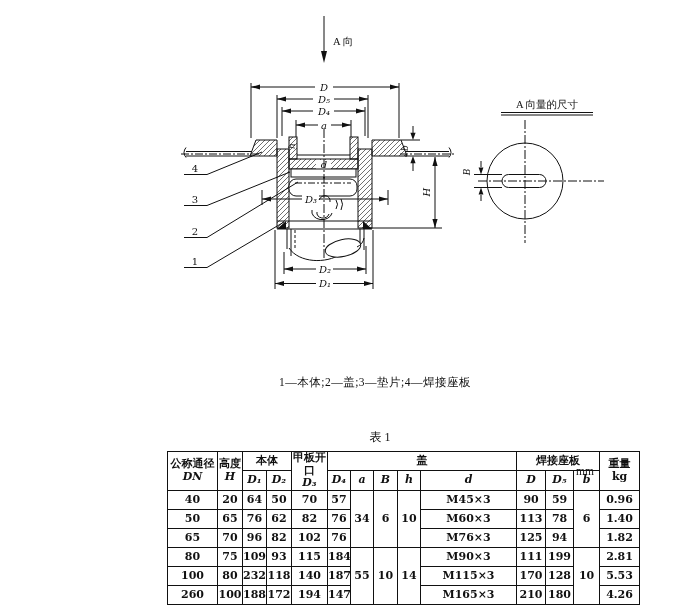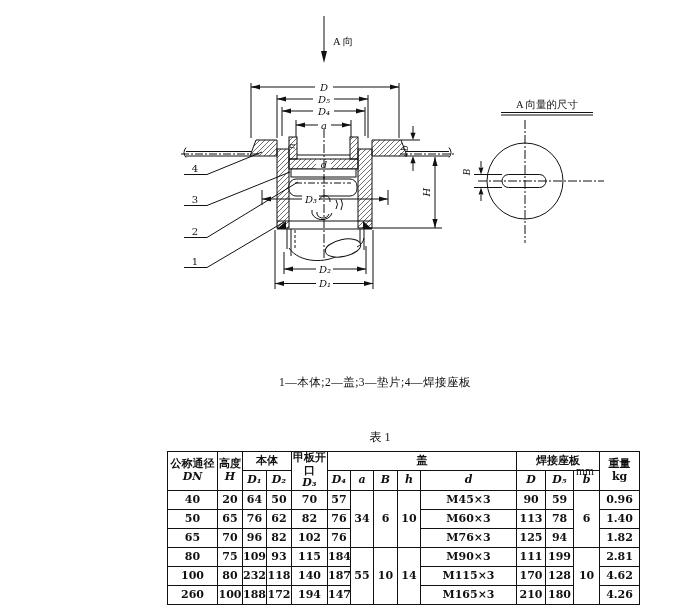--- a/index.html
+++ b/index.html
@@ -353,21 +353,21 @@
     <tr>
       <td>100</td>
       <td>80</td>
       <td>232</td>
       <td>118</td>
       <td>140</td>
       <td>187</td>
       <td>M115×3</td>
       <td>170</td>
       <td>128</td>
-      <td>4.62</td>
+      <td>5.53</td>
     </tr>
     <tr>
       <td>260</td>
       <td>100</td>
       <td>188</td>
       <td>172</td>
       <td>194</td>
       <td>147</td>
       <td>M165×3</td>
       <td>210</td>

